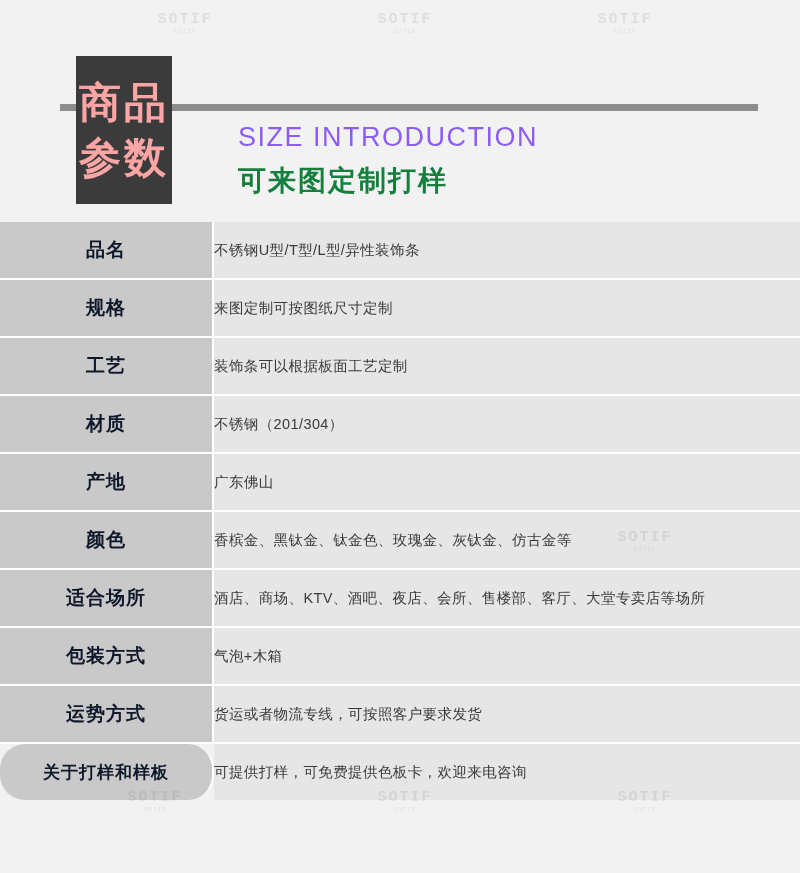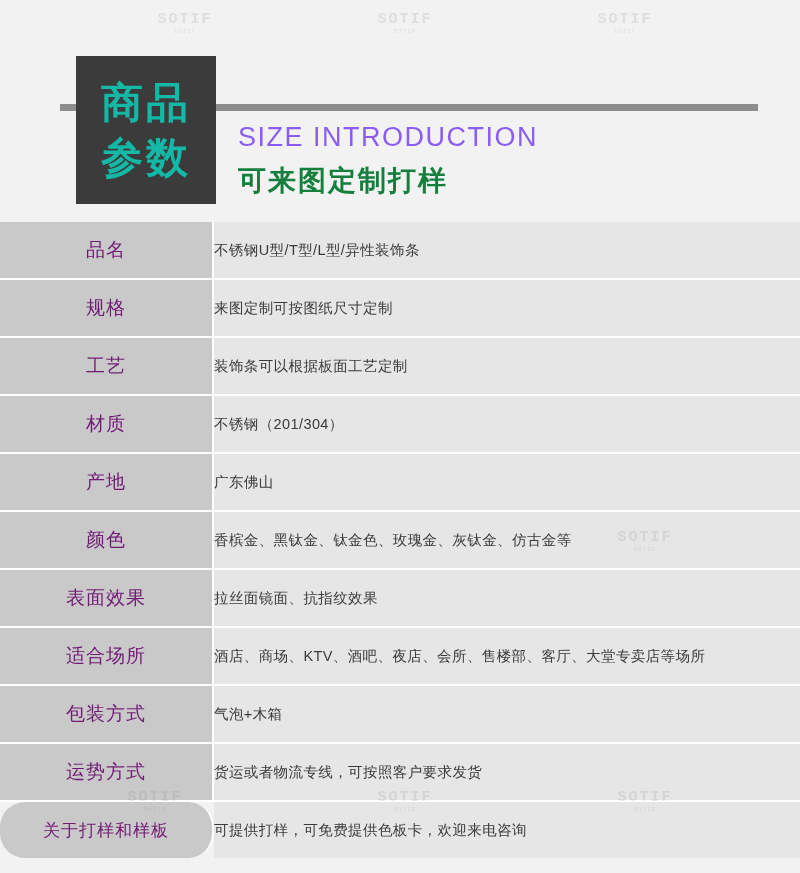--- a/index.html
+++ b/index.html
@@ -51,24 +51,24 @@
     left: 60px;
     right: 42px;
     top: 104px;
     height: 7px;
     background: #8d8d8d;
   }
   .title-block {
     position: absolute;
     left: 76px;
     top: 56px;
-    width: 140px;
+    width: 96px;
     height: 148px;
     background: #3b3b3b;
-    color: #14b8a6;
+    color: #fca5a5;
     display: flex;
     flex-direction: column;
     align-items: center;
     justify-content: center;
     z-index: 2;
   }
   .title-block .line {
     font-size: 42px;
     font-weight: bold;
     letter-spacing: 3px;
@@ -109,22 +109,22 @@
     border-bottom: none;
   }
   .cell-label {
     width: 212px;
     flex: 0 0 212px;
     background: #c9c9c9;
     display: flex;
     align-items: center;
     justify-content: center;
     font-size: 19px;
-    font-weight: normal;
-    color: #701a75;
+    font-weight: bold;
+    color: #0f172a;
     letter-spacing: 1px;
     border-right: 2px solid #ffffff;
   }
   .cell-value {
     flex: 1 1 auto;
     background: #e6e6e6;
     display: flex;
     align-items: center;
     font-size: 14.5px;
     color: #3a3a3a;
@@ -206,24 +206,20 @@
   <div class="row">
     <div class="cell-label">产地</div>
     <div class="cell-value">广东佛山</div>
   </div>
 
   <div class="row">
     <div class="cell-label">颜色</div>
     <div class="cell-value">香槟金、黑钛金、钛金色、玫瑰金、灰钛金、仿古金等</div>
   </div>
 
-  <div class="row">
-    <div class="cell-label">表面效果</div>
-    <div class="cell-value">拉丝面镜面、抗指纹效果</div>
-  </div>
 
   <div class="row">
     <div class="cell-label">适合场所</div>
     <div class="cell-value">酒店、商场、KTV、酒吧、夜店、会所、售楼部、客厅、大堂专卖店等场所</div>
   </div>
 
   <div class="row">
     <div class="cell-label">包装方式</div>
     <div class="cell-value">气泡+木箱</div>
   </div>

